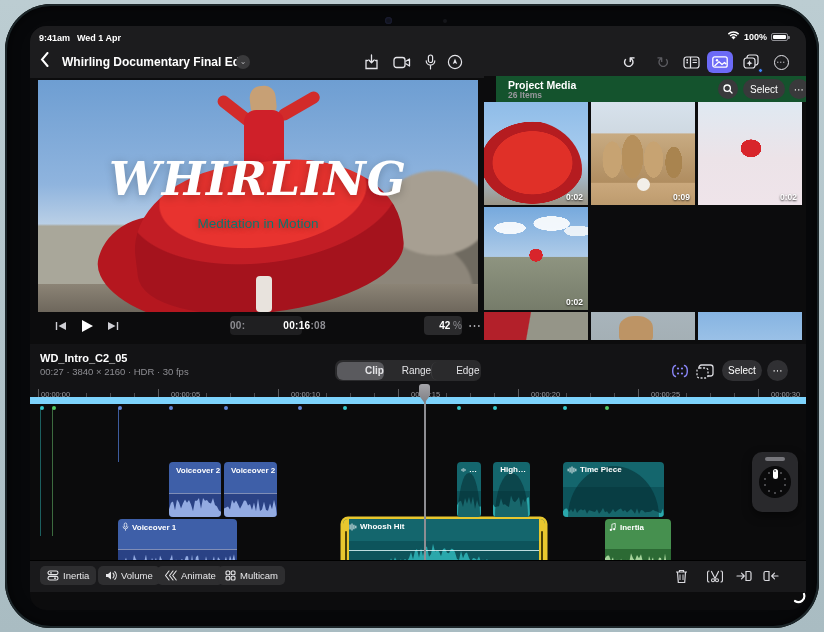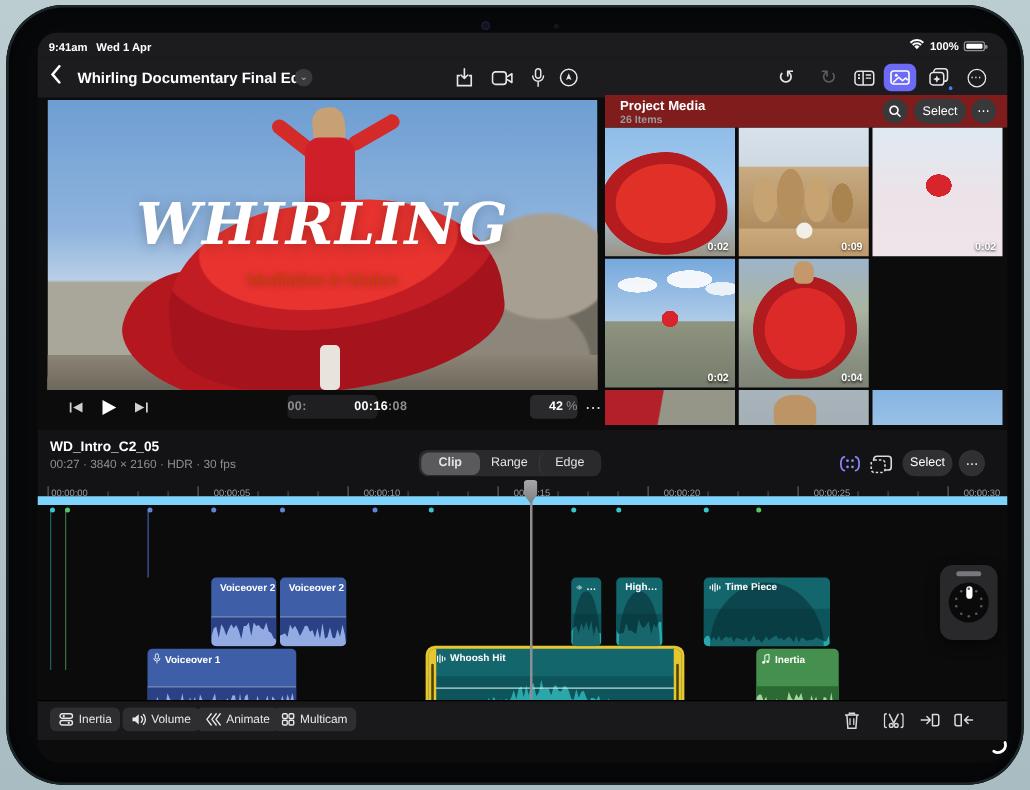--- a/index.html
+++ b/index.html
@@ -45,34 +45,34 @@
   .ground{position:absolute;left:0;right:0;bottom:0;height:28px;background:linear-gradient(180deg,#8c8476,#6e675c);}
   .hat{position:absolute;left:212px;top:6px;width:26px;height:30px;background:#c7a075;border-radius:40% 40% 30% 30%;transform:rotate(-6deg);}
   .arm{position:absolute;width:46px;height:12px;background:#d22b2a;border-radius:6px;}
   .arm.a1{left:176px;top:26px;transform:rotate(38deg);}
   .arm.a2{left:238px;top:20px;transform:rotate(-30deg);}
   .torso{position:absolute;left:206px;top:30px;width:40px;height:70px;background:#cf2029;border-radius:12px;}
   .skirt{position:absolute;left:96px;top:82px;width:268px;height:150px;background:radial-gradient(70% 62% at 50% 22%,#e8332f 0 55%,#c21d25 56% 72%,#a5131d 73% 100%);border-radius:48% 52% 60% 56%/60% 64% 42% 40%;transform:rotate(-7deg);}
   .skirt2{position:absolute;left:60px;top:140px;width:160px;height:100px;background:#b5171f;border-radius:50% 60% 50% 60%/70% 60% 40% 50%;transform:rotate(14deg);}
   .legs{position:absolute;left:218px;top:196px;width:16px;height:36px;background:#e8e3dd;border-radius:4px;}
   .vtitle{position:absolute;left:0;right:0;top:72px;text-align:center;color:#fff;font-family:"DejaVu Serif",serif;font-style:italic;font-weight:700;font-size:46px;letter-spacing:1px;text-shadow:0 2px 10px rgba(0,0,0,.25);}
-  .vsub{position:absolute;left:0;right:0;top:136px;text-align:center;color:#c2410c;font-size:13.5px;text-shadow:0 1px 6px rgba(0,0,0,.3);}
+  .vsub{position:absolute;left:0;right:0;top:136px;text-align:center;color:#0f766e;font-size:13.5px;text-shadow:0 1px 6px rgba(0,0,0,.3);}
 
   
   .transport{position:absolute;left:8px;top:286px;width:440px;height:28px;background:#0c0c0d;color:#d9d9de;}
   .tbtn{position:absolute;top:4px;width:22px;height:20px;display:flex;align-items:center;justify-content:center;color:#cfcfd4;}
   .timecode{position:absolute;left:192px;top:4px;width:72px;height:19px;background:#1f1f21;border-radius:4px;color:#8e8e93;font-size:10px;font-weight:700;text-align:center;line-height:19px;letter-spacing:.3px;}
   .timecode b{color:#fff;margin-left:38px;}
   .zoompill{position:absolute;left:386px;top:4px;width:38px;height:19px;background:#2a2a2c;border-radius:4px;color:#fff;font-size:10px;font-weight:700;text-align:right;line-height:19px;}
   .zoompill span{color:#8e8e93;font-weight:400;}
   .tmore{position:absolute;left:430px;top:4px;color:#d9d9de;font-size:13px;letter-spacing:1px;line-height:19px;}
 
   
   .media{position:absolute;left:454px;top:50px;width:322px;height:264px;background:#0c0c0d;}
-  .mhead{position:absolute;left:0;top:0;right:0;height:26px;background:#7f1d1d;color:#fff;}
+  .mhead{position:absolute;left:12px;top:0;right:0;height:26px;background:#14532d;color:#fff;}
   .mhead .t1{position:absolute;left:12px;top:3px;font-size:10.5px;font-weight:700;}
   .mhead .t2{position:absolute;left:12px;top:14px;font-size:8.5px;color:#98989d;font-weight:bold;}
   .mbtn{position:absolute;top:3px;height:20px;background:#39393b;border-radius:10px;color:#fff;display:flex;align-items:center;justify-content:center;}
   .mbtn.search{left:222px;width:20px;border-radius:50%;}
   .mbtn.select{left:247px;width:42px;font-size:10px;}
   .mbtn.dots{left:293px;width:20px;border-radius:50%;font-size:10px;letter-spacing:.5px;}
   .mgrid{position:absolute;left:0;top:26px;right:0;bottom:0;overflow:hidden;}
   .thumb{position:absolute;width:104px;height:103px;background:#333;overflow:hidden;}
   .thumb .dur{position:absolute;right:5px;bottom:3px;color:#fff;font-size:8.5px;font-weight:600;text-shadow:0 1px 2px rgba(0,0,0,.8);}
   .thumb .fig{position:absolute;border-radius:50%;}
@@ -102,21 +102,21 @@
   .v7{background:linear-gradient(100deg,#b3202a 0 38%,#959588 39% 100%);}
   .v8{background:linear-gradient(180deg,#a8b4bb 0%,#9aa4a6 100%);}
   .v8:before{content:"";position:absolute;left:28px;top:4px;width:34px;height:26px;background:#bd9465;border-radius:45% 45% 20% 20%;}
   .v9{background:linear-gradient(180deg,#86b4e2 0%,#b9d4ee 70%,#e8f0f8 100%);}
 
   
   .tl{position:absolute;left:0;top:318px;width:776px;height:248px;background:#131315;color:#fff;}
   .tl .tname{position:absolute;left:10px;top:8px;font-size:11px;font-weight:700;}
   .tl .tmeta{position:absolute;left:10px;top:22px;font-size:9.5px;color:#8e8e93;}
   .seg{position:absolute;left:305px;top:16px;width:146px;height:21px;background:#2a2a2c;border-radius:7px;display:flex;padding:1.5px;}
-  .seg span{flex:1;text-align:center;font-size:10px;line-height:18px;color:#e3e3e6;border-radius:6px;}
+  .seg span{flex:1;text-align:right;font-size:10px;line-height:18px;color:#e3e3e6;border-radius:6px;}
   .seg span.on{background:#5a5a5e;font-weight:700;}
   .seg span + span{border-left:1px solid #3a3a3c;}
   .seg span.on + span{border-left:none;}
   .tlic{position:absolute;top:16px;width:24px;height:22px;display:flex;align-items:center;justify-content:center;}
   .tlbtn{position:absolute;top:16px;height:21px;background:#303033;border-radius:11px;color:#fff;font-size:10px;display:flex;align-items:center;justify-content:center;}
 
   .ruler{position:absolute;left:0;top:42px;right:0;height:18px;border-bottom:7px solid #7dd3fc;overflow:hidden;}
   .rlab{position:absolute;top:4px;font-size:7.5px;color:#98989d;}
   .rtick{position:absolute;bottom:0;width:1px;height:4px;background:#4a4a4e;}
   .rtick.major{height:8px;background:#5c5c60;}
@@ -312,24 +312,20 @@
               <span class="fig"></span>
               <span class="dur">0:09</span>
             </div>
             <div class="thumb v3" style="left: 214px; top: 0px;">
               <span class="fig"></span>
               <span class="dur">0:02</span>
             </div>
             <div class="thumb v4" style="left: 0px; top: 105px;">
               <span class="fig"></span>
               <span class="dur">0:02</span>
-            </div>
-            <div class="thumb v5" style="left: 107px; top: 105px;">
-              <span class="fig"></span>
-              <span class="dur">0:04</span>
             </div>
             <div class="thumb v7" style="left: 0px; top: 210px;">
               <span class="fig"></span>
             </div>
             <div class="thumb v8" style="left: 107px; top: 210px;">
               <span class="fig"></span>
             </div>
             <div class="thumb v9" style="left: 214px; top: 210px;">
               <span class="fig"></span>
             </div>

